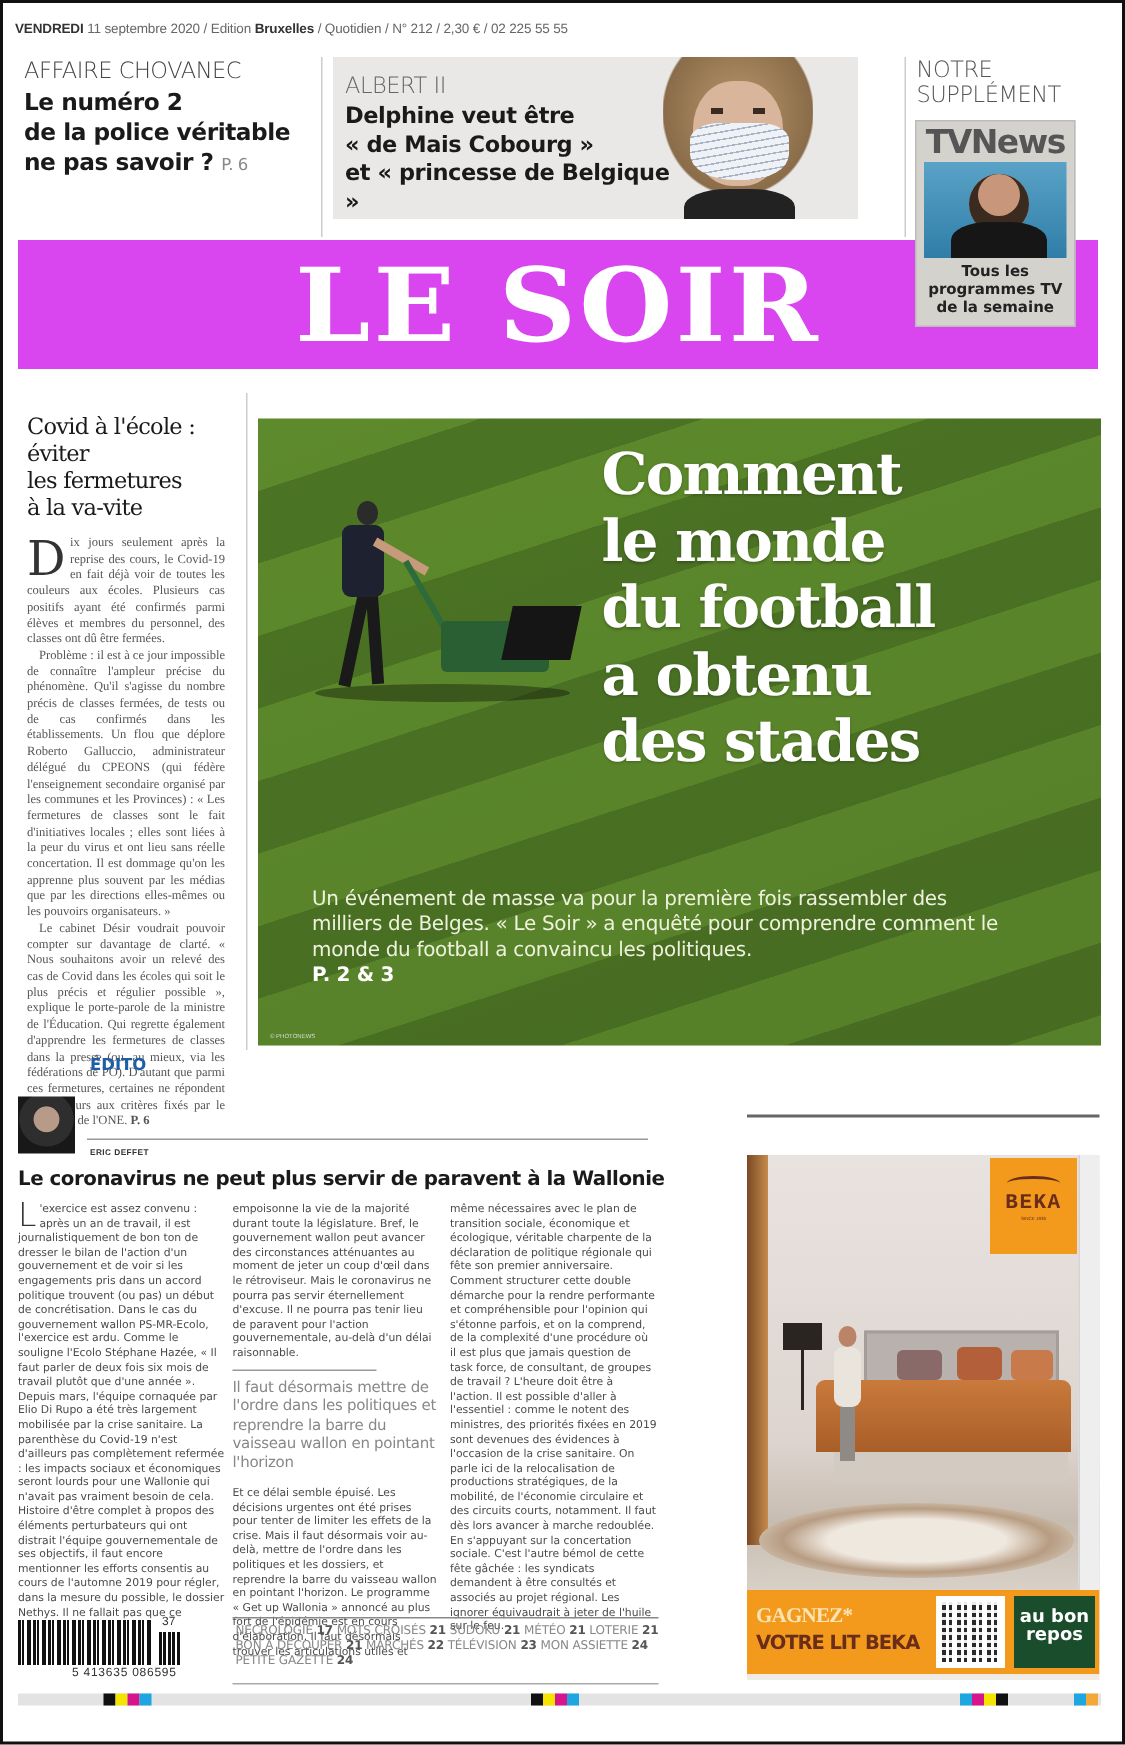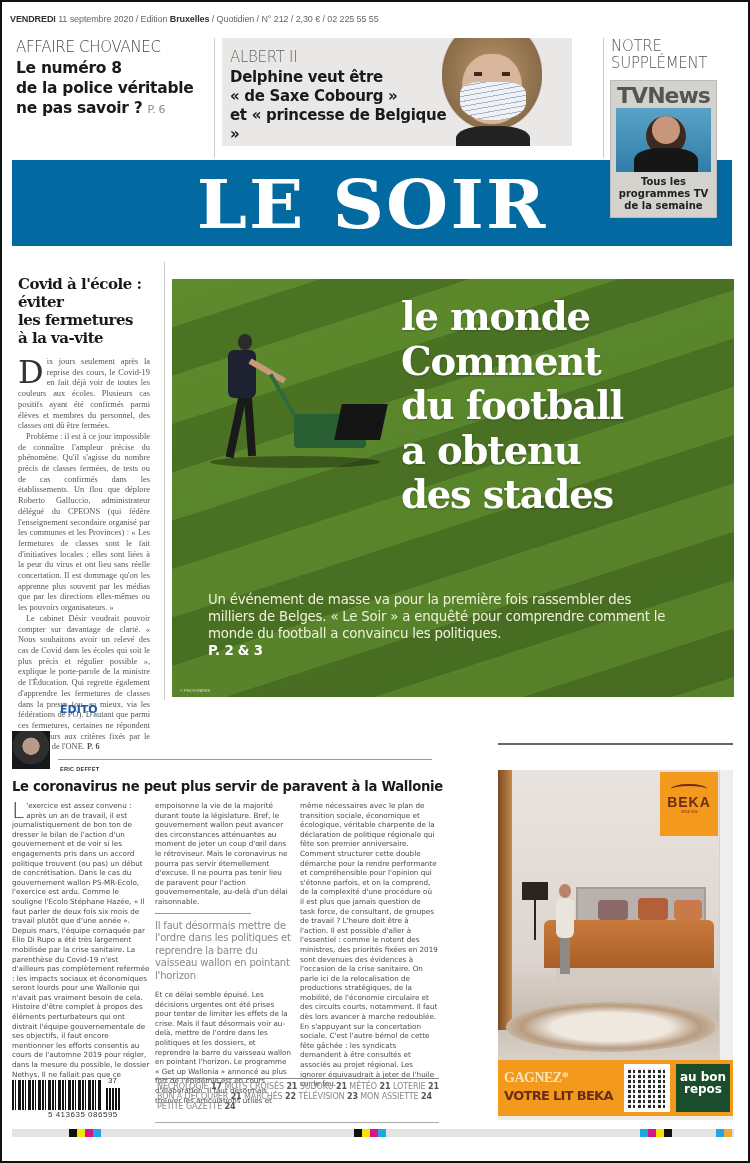--- a/index.html
+++ b/index.html
@@ -32,26 +32,26 @@
   .teaser3 { position: absolute; left: 609px; top: 36px; width: 125px; }
   .teaser3 .kicker { font-size: 15px; line-height: 17px; color: #555; }
   .tvbox { position: absolute; left: 608px; top: 78px; width: 107px; height: 138px; background: #d4d2cd; border: 1px solid #bbb; z-index: 3; }
   .tvbox .brand { font-family: "DejaVu Sans", sans-serif; font-weight: 700; font-size: 22px; color: #555; text-align: center; letter-spacing: -1px; margin-top: 2px; }
   .tvbox .shot { margin: 0 5px; height: 64px; background: linear-gradient(180deg,#5aa2c7,#2f7ea8); position: relative; overflow: hidden; }
   .tvbox .shot .anc { position:absolute; left:30px; top:8px; width:40px; height:40px; border-radius:50%; background:#c8967a; box-shadow: 0 -6px 0 6px #3a2a1f inset; }
   .tvbox .shot .torso { position:absolute; left:18px; top:40px; width:64px; height:30px; border-radius:40% 40% 0 0; background:#161616; }
   .tvbox .cap { font-family: "DejaVu Sans", sans-serif; font-weight: 700; font-size: 10px; line-height: 12px; text-align: center; color: #222; margin-top: 4px; }
 
   
-  .masthead { position: absolute; left: 10px; top: 158px; width: 720px; height: 86px; background: #0369a1; }
+  .masthead { position: absolute; left: 10px; top: 158px; width: 720px; height: 86px; background: #d946ef; }
   .logo { position: absolute; left: 0; width: 720px; top: 4px; text-align: center; font-family: "DejaVu Serif", serif; font-weight: 700; font-size: 68px; color: #fff; letter-spacing: 2px; transform: scaleX(1.05); }
 
   
   .leftcol { position: absolute; left: 16px; top: 273px; width: 132px; }
-  .lhead { font-family: "DejaVu Serif", serif; font-weight: 700; font-size: 15px; line-height: 18px; color: #1a1a1a; letter-spacing: -0.5px; }
+  .lhead { font-family: "DejaVu Serif", serif; font-weight: 400; font-size: 15px; line-height: 18px; color: #1a1a1a; letter-spacing: -0.5px; }
   .lbody { font-family: "Liberation Serif", serif; font-size: 8.4px; line-height: 10.7px; color: #555; text-align: justify; margin-top: 10px; }
   .lbody p { text-indent: 8px; }
   .lbody p.first { text-indent: 0; }
   .dropcap { float: left; font-family: "DejaVu Serif", serif; font-size: 32px; line-height: 26px; margin: 2px 3px 0 0; color: #333; }
   .vline3 { position: absolute; left: 162px; top: 260px; width: 1px; height: 438px; background: #ccc; }
 
   
   .hero { position: absolute; left: 170px; top: 277px; width: 562px; height: 418px; overflow: hidden;
     background:
       linear-gradient(160deg, rgba(0,0,0,0.0) 0%, rgba(0,0,0,0.08) 100%),
@@ -85,21 +85,21 @@
   .pullrule { width: 96px; height: 1px; background: #999; margin: 6px 0 6px; }
   .pull { font-size: 10px; line-height: 12.5px; color: #888; margin-bottom: 8px; letter-spacing: -0.2px; }
 
   
   .ad-rule { position: absolute; left: 496px; top: 741px; width: 235px; height: 2px; background: #666; }
   .ad { position: absolute; left: 496px; top: 768px; width: 235px; height: 350px; overflow: hidden; background: linear-gradient(180deg,#e9e3df 0%,#ddd4cf 55%,#c7bcb0 70%,#f0ece6 100%); }
   .ad .curtain { position:absolute; left:0; top:0; width:14px; height:260px; background: linear-gradient(90deg,#7a4a23,#c58b4d); }
   .ad .pillar { position:absolute; right:0; top:0; width:14px; height:290px; background:#eee; border-left:1px solid #d3d3d3; }
   .beka-box { position:absolute; left:162px; top:2px; width:58px; height:64px; background:#f39a1d; text-align:center; }
   .beka-box .crown { margin: 12px auto 0; width: 36px; height: 10px; border-top: 2px solid #6a2d1a; border-radius: 50% 50% 0 0; }
-  .beka-box .name { font-family: Liberation Sans, sans-serif; font-weight: 700; font-size: 14px; color:#6a2d1a; letter-spacing: 1px; }
+  .beka-box .name { font-family: Liberation Mono, monospace; font-weight: 700; font-size: 14px; color:#6a2d1a; letter-spacing: 1px; }
   .beka-box .since { font-size: 3px; color:#6a2d1a; }
   .ad .lamp-shade { position:absolute; left:24px; top:112px; width:26px; height:18px; background:#2a2520; }
   .ad .lamp-leg { position:absolute; left:36px; top:130px; width:2px; height:40px; background:#2a2520; }
   .ad .bed-head { position:absolute; left:78px; top:117px; width:130px; height:40px; background:#b9b1ad; border:2px solid #a59d98; }
   .ad .bed { position:absolute; left:46px; top:150px; width:170px; height:48px; background: linear-gradient(180deg,#c97a3c,#a95e28); border-radius: 6px 6px 0 0; }
   .ad .bed-base { position:absolute; left:58px; top:198px; width:156px; height:20px; background:#d3cbc2; }
   .ad .pillow1 { position:absolute; left:100px; top:130px; width:30px; height:20px; background:#8a6a68; border-radius: 4px; }
   .ad .pillow2 { position:absolute; left:140px; top:128px; width:30px; height:22px; background:#b25f3a; border-radius: 4px; }
   .ad .pillow3 { position:absolute; left:176px; top:130px; width:28px; height:20px; background:#c97a4a; border-radius: 4px; }
   .ad .woman { position:absolute; left:58px; top:114px; width:18px; height:100px; }
@@ -133,33 +133,33 @@
 
 <div class="infobar">
   <b>VENDREDI</b>
   <span>11 septembre 2020</span><span> / </span><span>Edition</span>
   <b>Bruxelles</b><span> / </span><span>Quotidien</span><span> / </span><span>N° 212</span><span> / </span><span>2,30 €</span><span> / </span><span>02 225 55 55</span>
 </div>
 
 <div class="teaser1">
   <div class="kicker">AFFAIRE CHOVANEC</div>
   <div class="tease-head">
-    <div>Le numéro 8</div>
+    <div>Le numéro 2</div>
     <div>de la police véritable</div>
     <div><span>ne pas savoir ?</span> <span class="pg">P. 6</span></div>
   </div>
 </div>
 <div class="vline1"></div>
 
 <div class="teaser2">
   <div class="inner">
     <div class="kicker">ALBERT II</div>
     <div class="tease-head">
       <div>Delphine veut être</div>
-      <div>« de Saxe Cobourg »</div>
+      <div>« de Mais Cobourg »</div>
       <div>et « princesse de Belgique »</div>
     </div>
 
   </div>
   <div class="face">
     <div class="hair"></div>
       <div class="skin"></div>
       <div class="eyes"></div>
       <div class="mask"></div>
       <div class="body"></div>
@@ -212,22 +212,22 @@
     <div class="mm-leg1"></div>
       <div class="mm-leg2"></div>
     <div class="mm-body"></div>
       <div class="mm-head"></div>
       <div class="mm-arm"></div>
     <div class="mm-handle"></div>
       <div class="mm-deck"></div>
       <div class="mm-box"></div>
   </div>
   <div class="hero-title">
+    <div>Comment</div>
     <div>le monde</div>
-    <div>Comment</div>
     <div>du football</div>
     <div>a obtenu</div>
     <div>des stades</div>
   </div>
   <div class="hero-sub">
     <span>Un événement de masse va pour la première fois rassembler des milliers de Belges. « Le Soir » a enquêté pour comprendre comment le monde du football a convaincu les politiques.</span>
     <b>P. 2 &amp; 3</b>
   </div>
   <div class="credit">© PHOTONEWS</div>
 </div>

